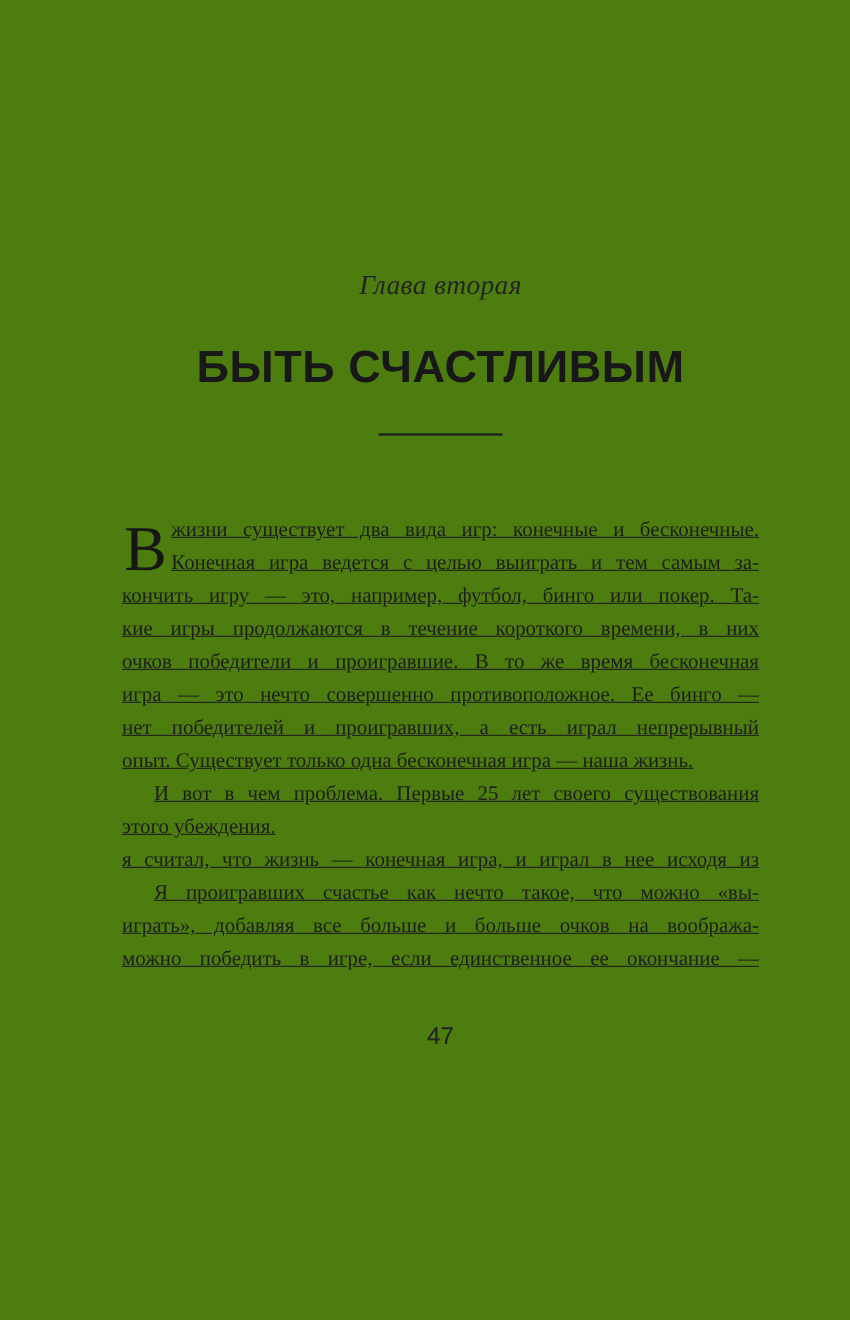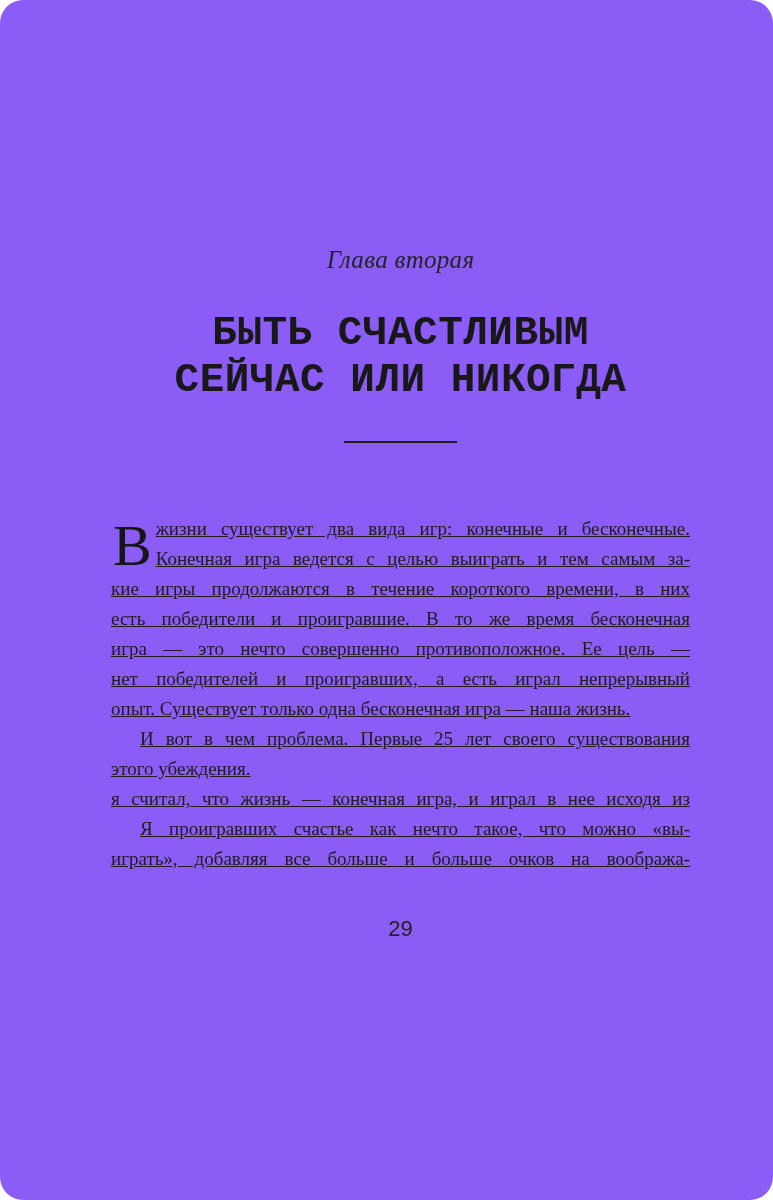--- a/index.html
+++ b/index.html
@@ -4,43 +4,42 @@
 <style>
   html, body {
     margin: 0;
     padding: 0;
     background: #ffffff;
   }
   .page {
     position: relative;
     width: 773px;
     height: 1200px;
-    background: #8b5cf6;
+    background: #4d7c0f;
     overflow: hidden;
     font-family: "Liberation Serif", serif;
-    border-radius: 23px;
   }
   .content {
     margin-left: 111px;
     width: 579px;
   }
   .chapter-label {
     margin-top: 245px;
     text-align: center;
     font-family: "Liberation Serif", serif;
     font-style: italic;
     font-size: 25px;
     line-height: 30px;
     color: #242424;
     letter-spacing: 0.3px;
   }
   .chapter-title {
     margin-top: 35px;
     text-align: center;
-    font-family: Liberation Mono, monospace;
+    font-family: Liberation Sans, sans-serif;
     font-weight: bold;
     font-size: 41px;
     line-height: 47px;
     letter-spacing: 0.5px;
     color: #181818;
   }
   .divider {
     width: 113px;
     height: 2px;
     background: #1f1f1f;
@@ -84,39 +83,40 @@
   }
 </style>
 </head>
 <body>
 
 <div class="page">
   <div class="content">
     <div class="chapter-label">Глава вторая</div>
     <div class="chapter-title">
       <div class="title-line">БЫТЬ СЧАСТЛИВЫМ</div>
-      <div class="title-line">СЕЙЧАС ИЛИ НИКОГДА</div>
     </div>
     <div class="divider"></div>
     <div class="body-text">
         <div class="para">
           <span class="dropcap">В</span>
           <div class="line first">жизни существует два вида игр: конечные и бесконечные.</div>
           <div class="line">Конечная игра ведется с целью выиграть и тем самым за-</div>
+          <div class="line">кончить игру — это, например, футбол, бинго или покер. Та-</div>
           <div class="line">кие игры продолжаются в течение короткого времени, в них</div>
-          <div class="line">есть победители и проигравшие. В то же время бесконечная</div>
-          <div class="line">игра — это нечто совершенно противоположное. Ее цель —</div>
+          <div class="line">очков победители и проигравшие. В то же время бесконечная</div>
+          <div class="line">игра — это нечто совершенно противоположное. Ее бинго —</div>
           <div class="line">нет победителей и проигравших, а есть играл непрерывный</div>
           <div class="line last">опыт. Существует только одна бесконечная игра — наша жизнь.</div>
         </div>
         <div class="para indent">
           <div class="line first">И вот в чем проблема. Первые 25 лет своего существования</div>
           <div class="line last">этого убеждения.</div>
           <div class="line">я считал, что жизнь — конечная игра, и играл в нее исходя из</div>
         </div>
         <div class="para indent">
           <div class="line first">Я проигравших счастье как нечто такое, что можно «вы-</div>
           <div class="line">играть», добавляя все больше и больше очков на вообража-</div>
+          <div class="line">можно победить в игре, если единственное ее окончание —</div>
         </div>
       </div>
-    <div class="page-number">29</div>
+    <div class="page-number">47</div>
   </div>
 </div>
 
 </body></html>

